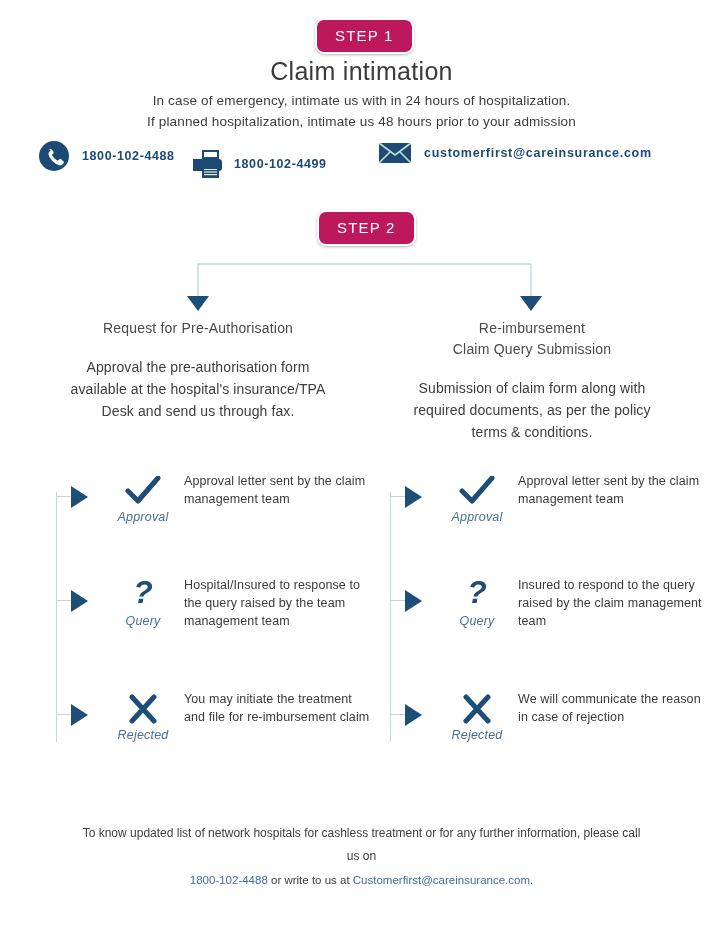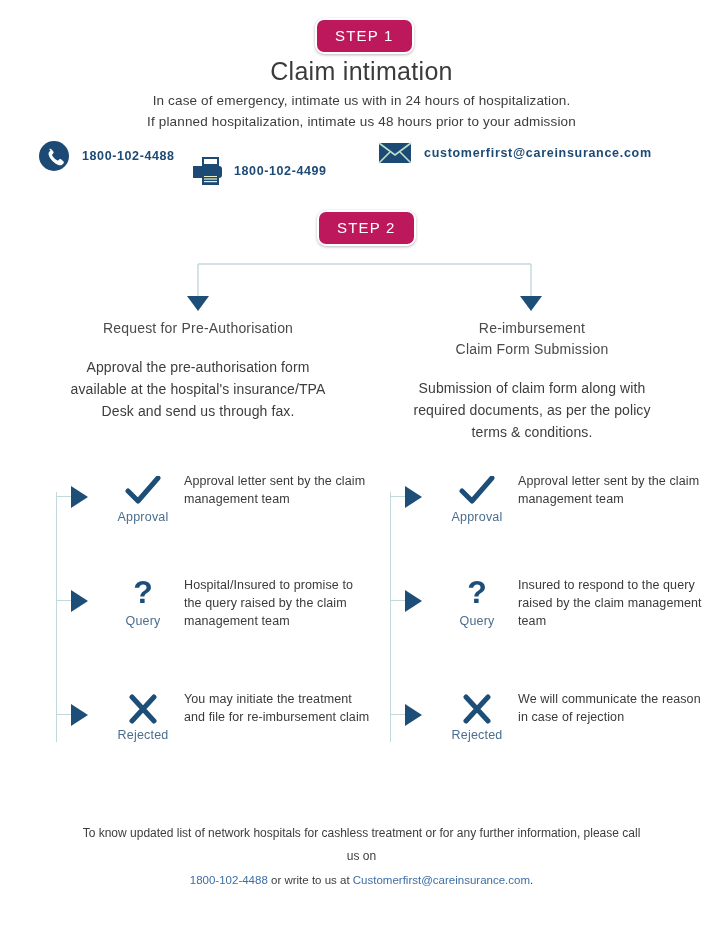--- a/index.html
+++ b/index.html
@@ -53,21 +53,21 @@
     position:absolute;left:38px;top:138px;width:650px;height:38px;
   }
   .contact-item{
     position:absolute;display:flex;align-items:center;gap:12px;
   }
   .contact-item .ctext{
     font-size:12.5px;font-weight:bold;color:#1c4a75;letter-spacing:0.6px;
     white-space:nowrap;
   }
   #contact-phone{left:0px;top:2px;}
-  #contact-fax{left:150px;top:17px;}
+  #contact-fax{left:150px;top:10px;}
   #contact-email{left:340px;top:2px;}
   #contact-email .ctext{letter-spacing:0.7px;}
 
   .icon-svg{display:block;}
 
   
   .branch{position:absolute;left:0;top:258px;width:723px;height:58px;}
 
   
   .col{position:absolute;top:318px;width:340px;text-align:center;}
@@ -96,21 +96,21 @@
     position:absolute;left:0;top:22px;width:16px;height:1px;background:#c3d8da;
   }
   .arrow{
     position:absolute;left:15px;top:12px;
     width:0;height:0;
     border-top:11px solid transparent;
     border-bottom:11px solid transparent;
     border-left:17px solid #1d4e78;
   }
   .mark{
-    position:absolute;left:48px;top:0px;width:78px;text-align:center;
+    position:absolute;left:48px;top:0px;width:78px;text-align:center;font-style:italic;
   }
   .mark .glyph{height:34px;display:flex;align-items:center;justify-content:center;}
   .mark .mlabel{
     font-size:12.5px;color:#4a6e90;margin-top:2px;letter-spacing:0.2px;
   }
   .desc{
     position:absolute;left:128px;top:-2px;width:186px;
     font-size:12.5px;color:#3a3a3a;line-height:18px;text-align:left;
     letter-spacing:0.1px;
   }
@@ -200,21 +200,21 @@
     <div class="col-body">
       <div>Approval the pre-authorisation form</div>
       <div>available at the hospital's insurance/TPA</div>
       <div>Desk and send us through fax.</div>
     </div>
   </div>
 
   <div class="col" id="col-right">
     <div class="col-head">
       <div>Re-imbursement</div>
-      <div>Claim Form Submission</div>
+      <div>Claim Query Submission</div>
     </div>
     <div class="col-body">
       <div>Submission of claim form along with</div>
       <div>required documents, as per the policy</div>
       <div>terms &amp; conditions.</div>
     </div>
   </div>
 
   <div class="outcomes" id="outcomes-left">
     <div class="spine"></div>
@@ -237,21 +237,21 @@
       <div class="stub"></div>
       <div class="arrow"></div>
       <div class="mark">
         <div class="glyph">
           <svg width="26" height="32" viewBox="0 0 26 32">
             <text x="13" y="24" text-anchor="middle" font-family="Liberation Sans, sans-serif" font-size="32" font-weight="bold" fill="#1d4e78">?</text>
           </svg>
         </div>
         <div class="mlabel">Query</div>
       </div>
-      <div class="desc">Hospital/Insured to promise to the query raised by the claim management team</div>
+      <div class="desc">Hospital/Insured to response to the query raised by the team management team</div>
     </div>
 
     <div class="outcome-row r2">
       <div class="stub"></div>
       <div class="arrow"></div>
       <div class="mark">
         <div class="glyph">
           <svg width="32" height="30" viewBox="0 0 32 30">
             <path d="M5 3 L27 27 M27 3 L5 27" fill="none" stroke="#1d4e78" stroke-width="5" stroke-linecap="round"></path>
           </svg>

